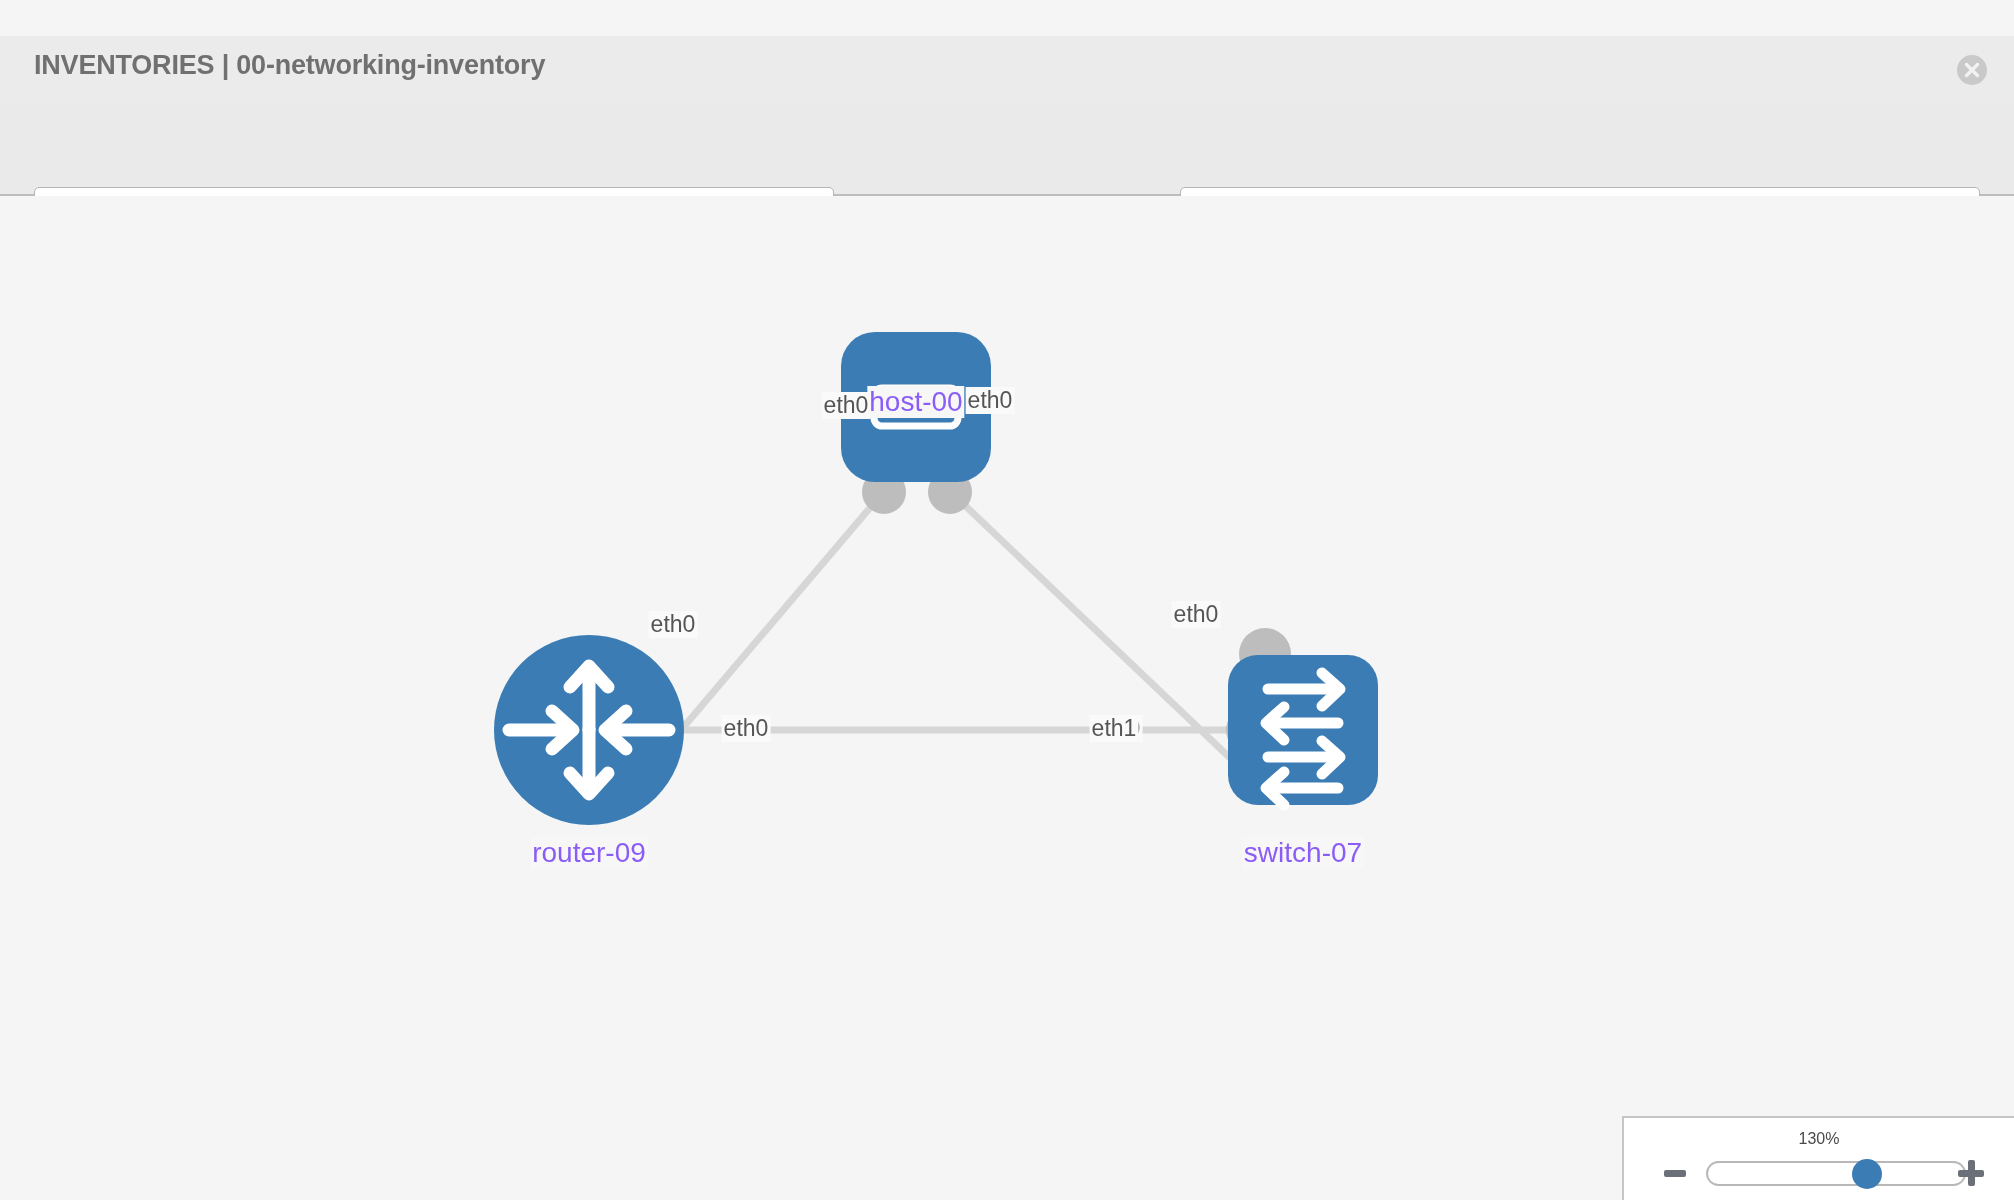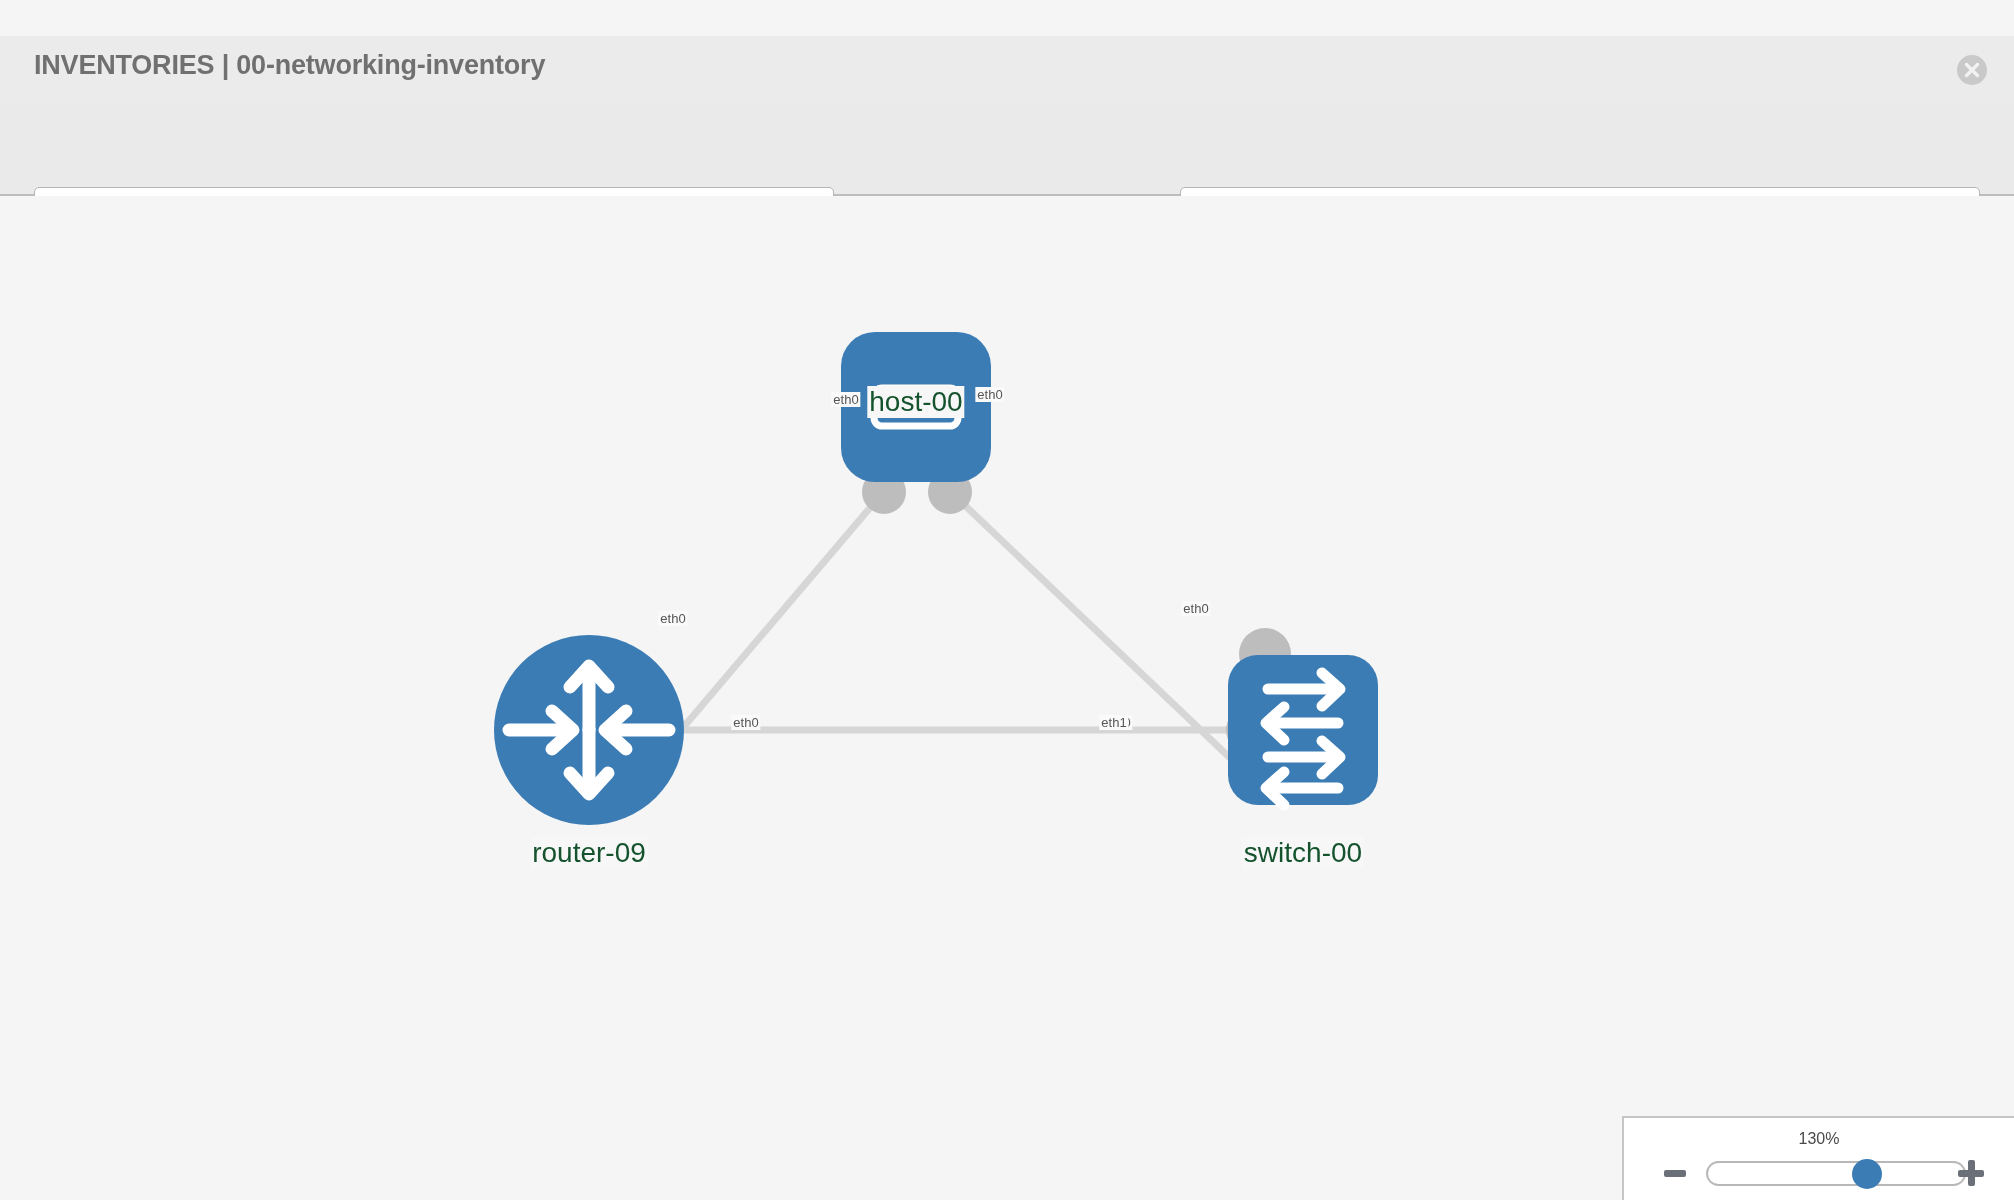--- a/index.html
+++ b/index.html
@@ -98,31 +98,31 @@
     position: absolute;
     left: 0; top: 0;
     width: 2014px; height: 1040px;
   }
 
   
   .node-label {
     position: absolute;
     transform: translateX(-50%);
     background: #f7f7f7;
-    color: #14532d;
+    color: #8b5cf6;
     font-size: 28px;
     white-space: nowrap;
     padding: 0 2px;
   }
   .iface-label {
     position: absolute;
     transform: translateX(-50%);
     background: #fafafa;
     color: #555;
-    font-size: 13px;
+    font-size: 23px;
     white-space: nowrap;
     padding: 0 2px;
   }
 
   
   .zoom-panel {
     position: absolute;
     left: 1622px; top: 1080px;
     width: 392px; height: 120px;
     background: #ffffff;
@@ -277,21 +277,21 @@
           <path d="M1322 545 L1340 561 L1322 578"></path>
 
           <path d="M1338 592 L1268 592"></path>
           <path d="M1284 576 L1266 592 L1284 609"></path>
         </g>
       </g>
     </svg>
 
     <div class="node-label" style="left:916px; top:190px;">host-00</div>
     <div class="node-label" style="left:589px; top:641px;">router-09</div>
-    <div class="node-label" style="left:1303px; top:641px;">switch-00</div>
+    <div class="node-label" style="left:1303px; top:641px;">switch-07</div>
 
     <div class="iface-label" style="left:846px; top:196px;">eth0</div>
     <div class="iface-label" style="left:990px; top:191px;">eth0</div>
     <div class="iface-label" style="left:673px; top:415px;">eth0</div>
     <div class="iface-label" style="left:1196px; top:405px;">eth0</div>
     <div class="iface-label" style="left:746px; top:519px;">eth0</div>
     <div class="iface-label" style="left:1118px; top:519px;">eth0</div>
     <div class="iface-label" style="left:1114px; top:519px;">eth1</div>
   </div>
 

